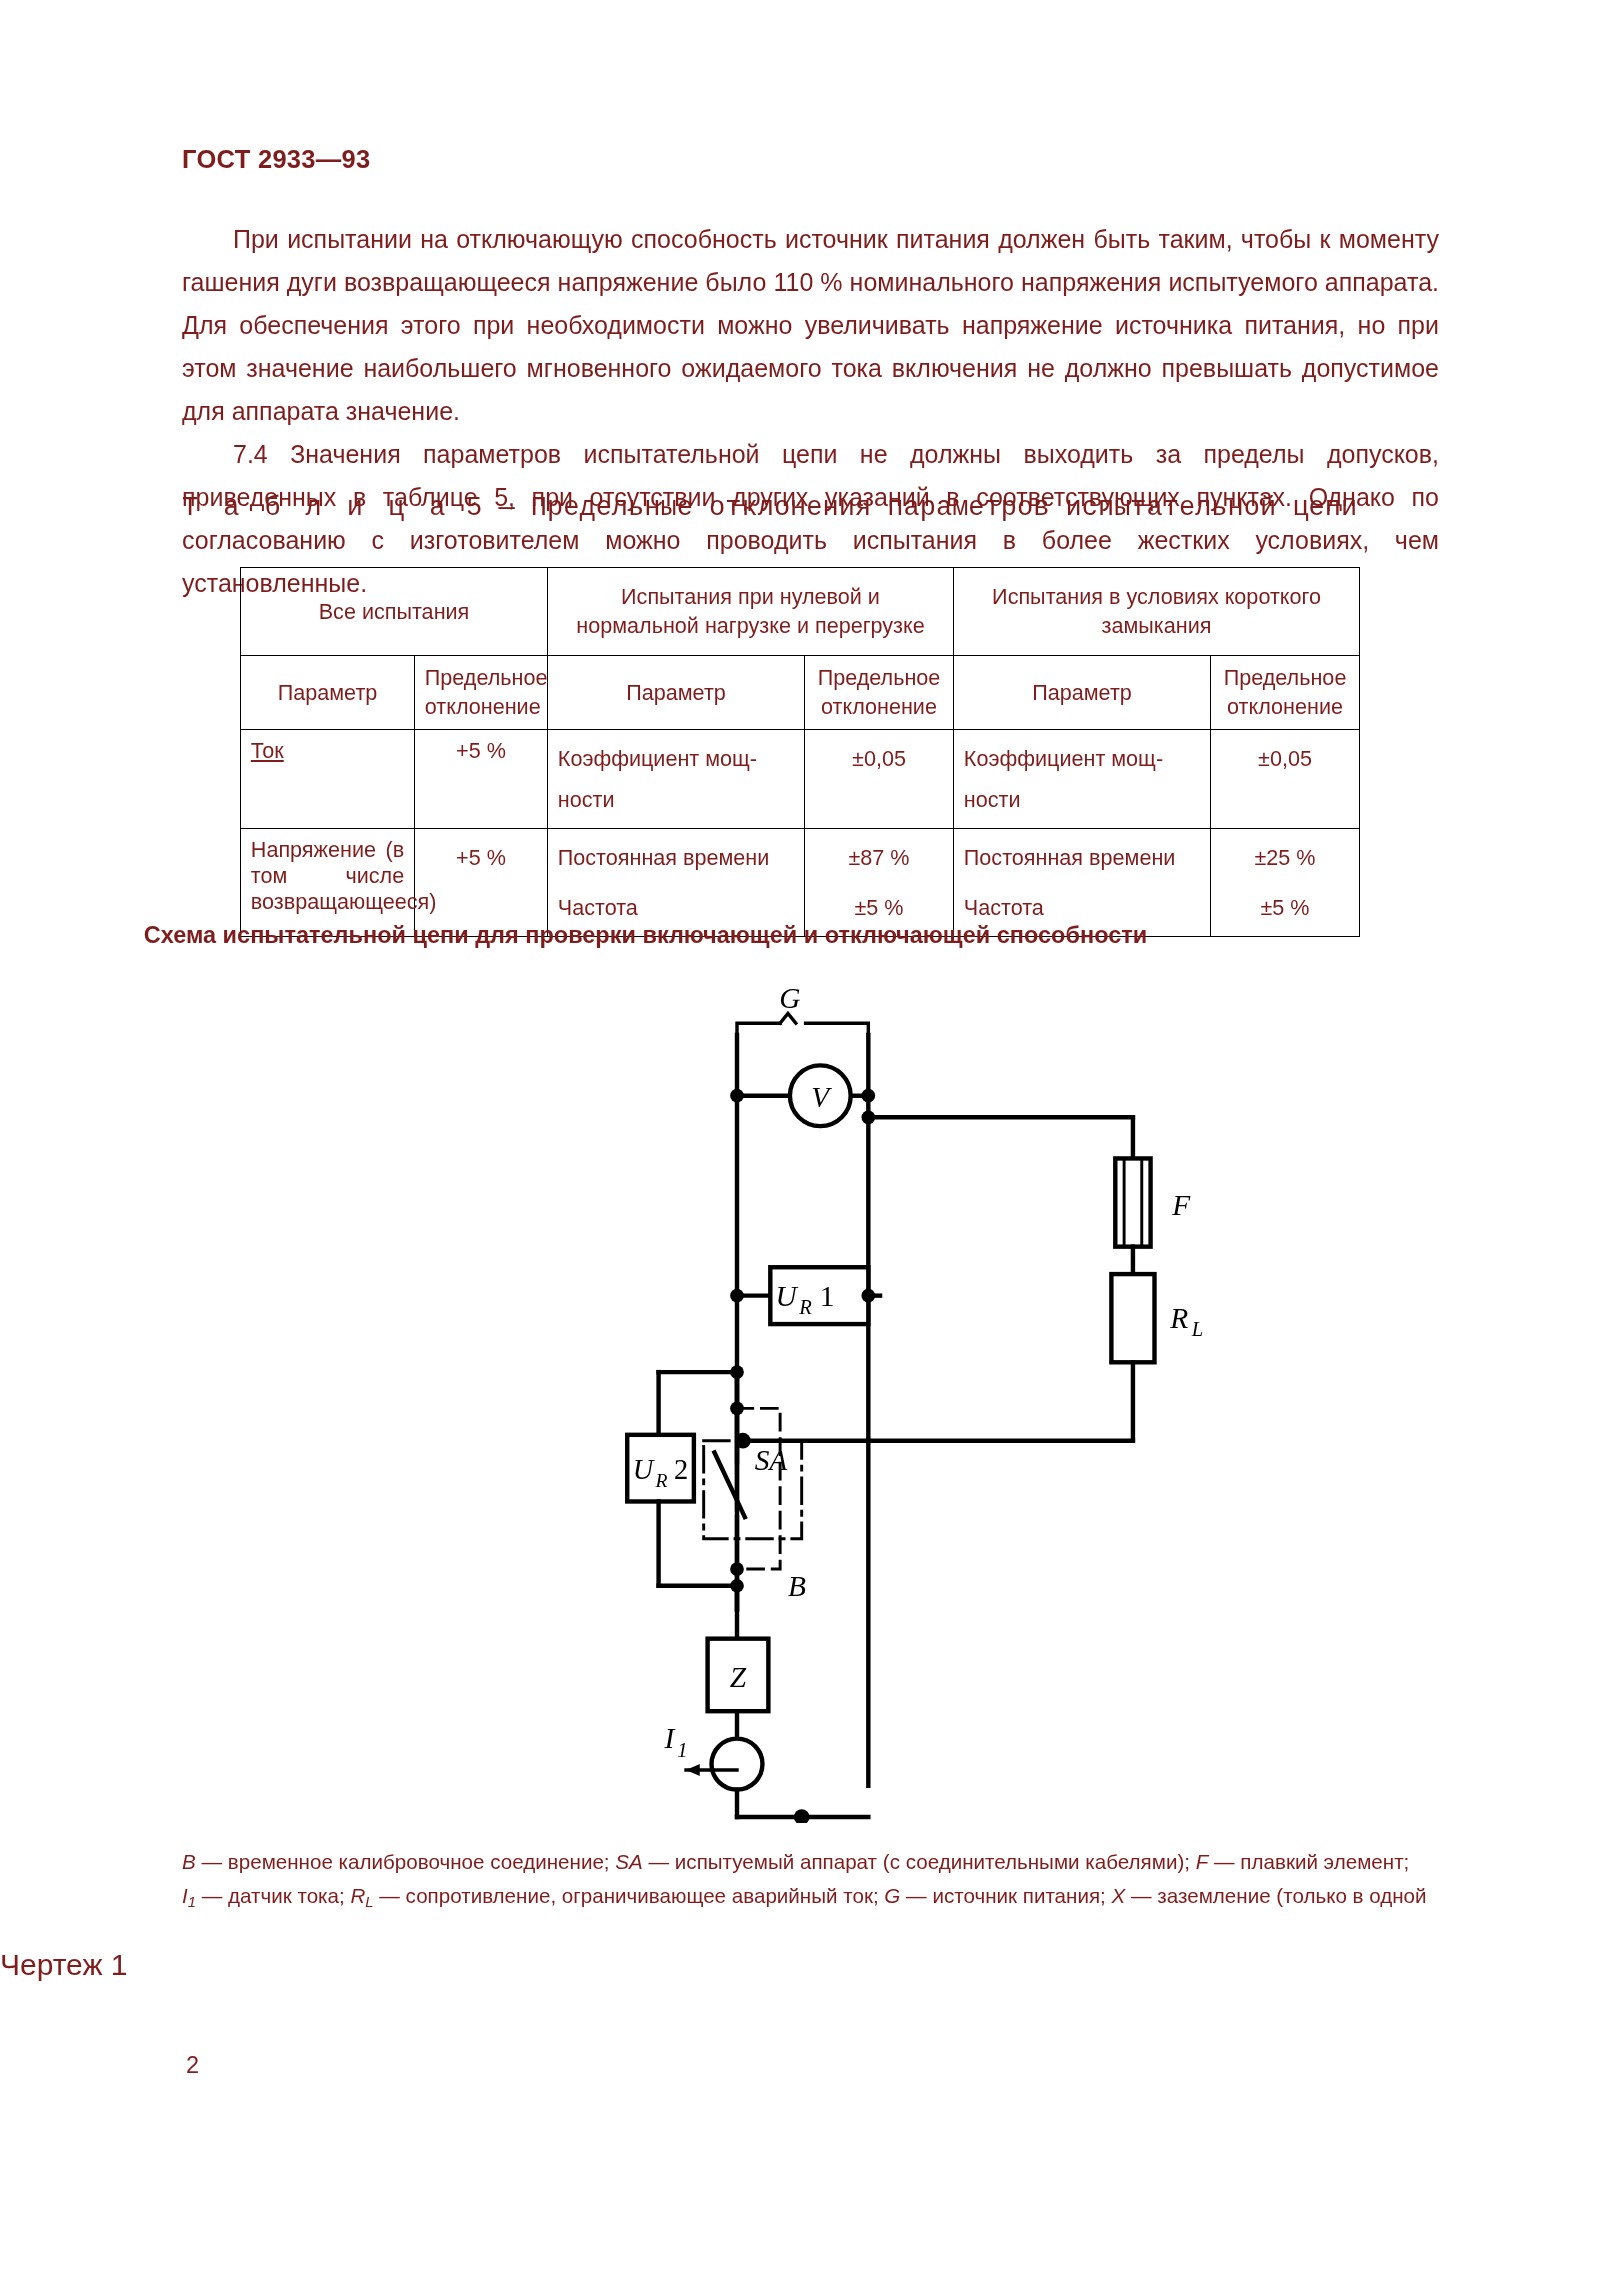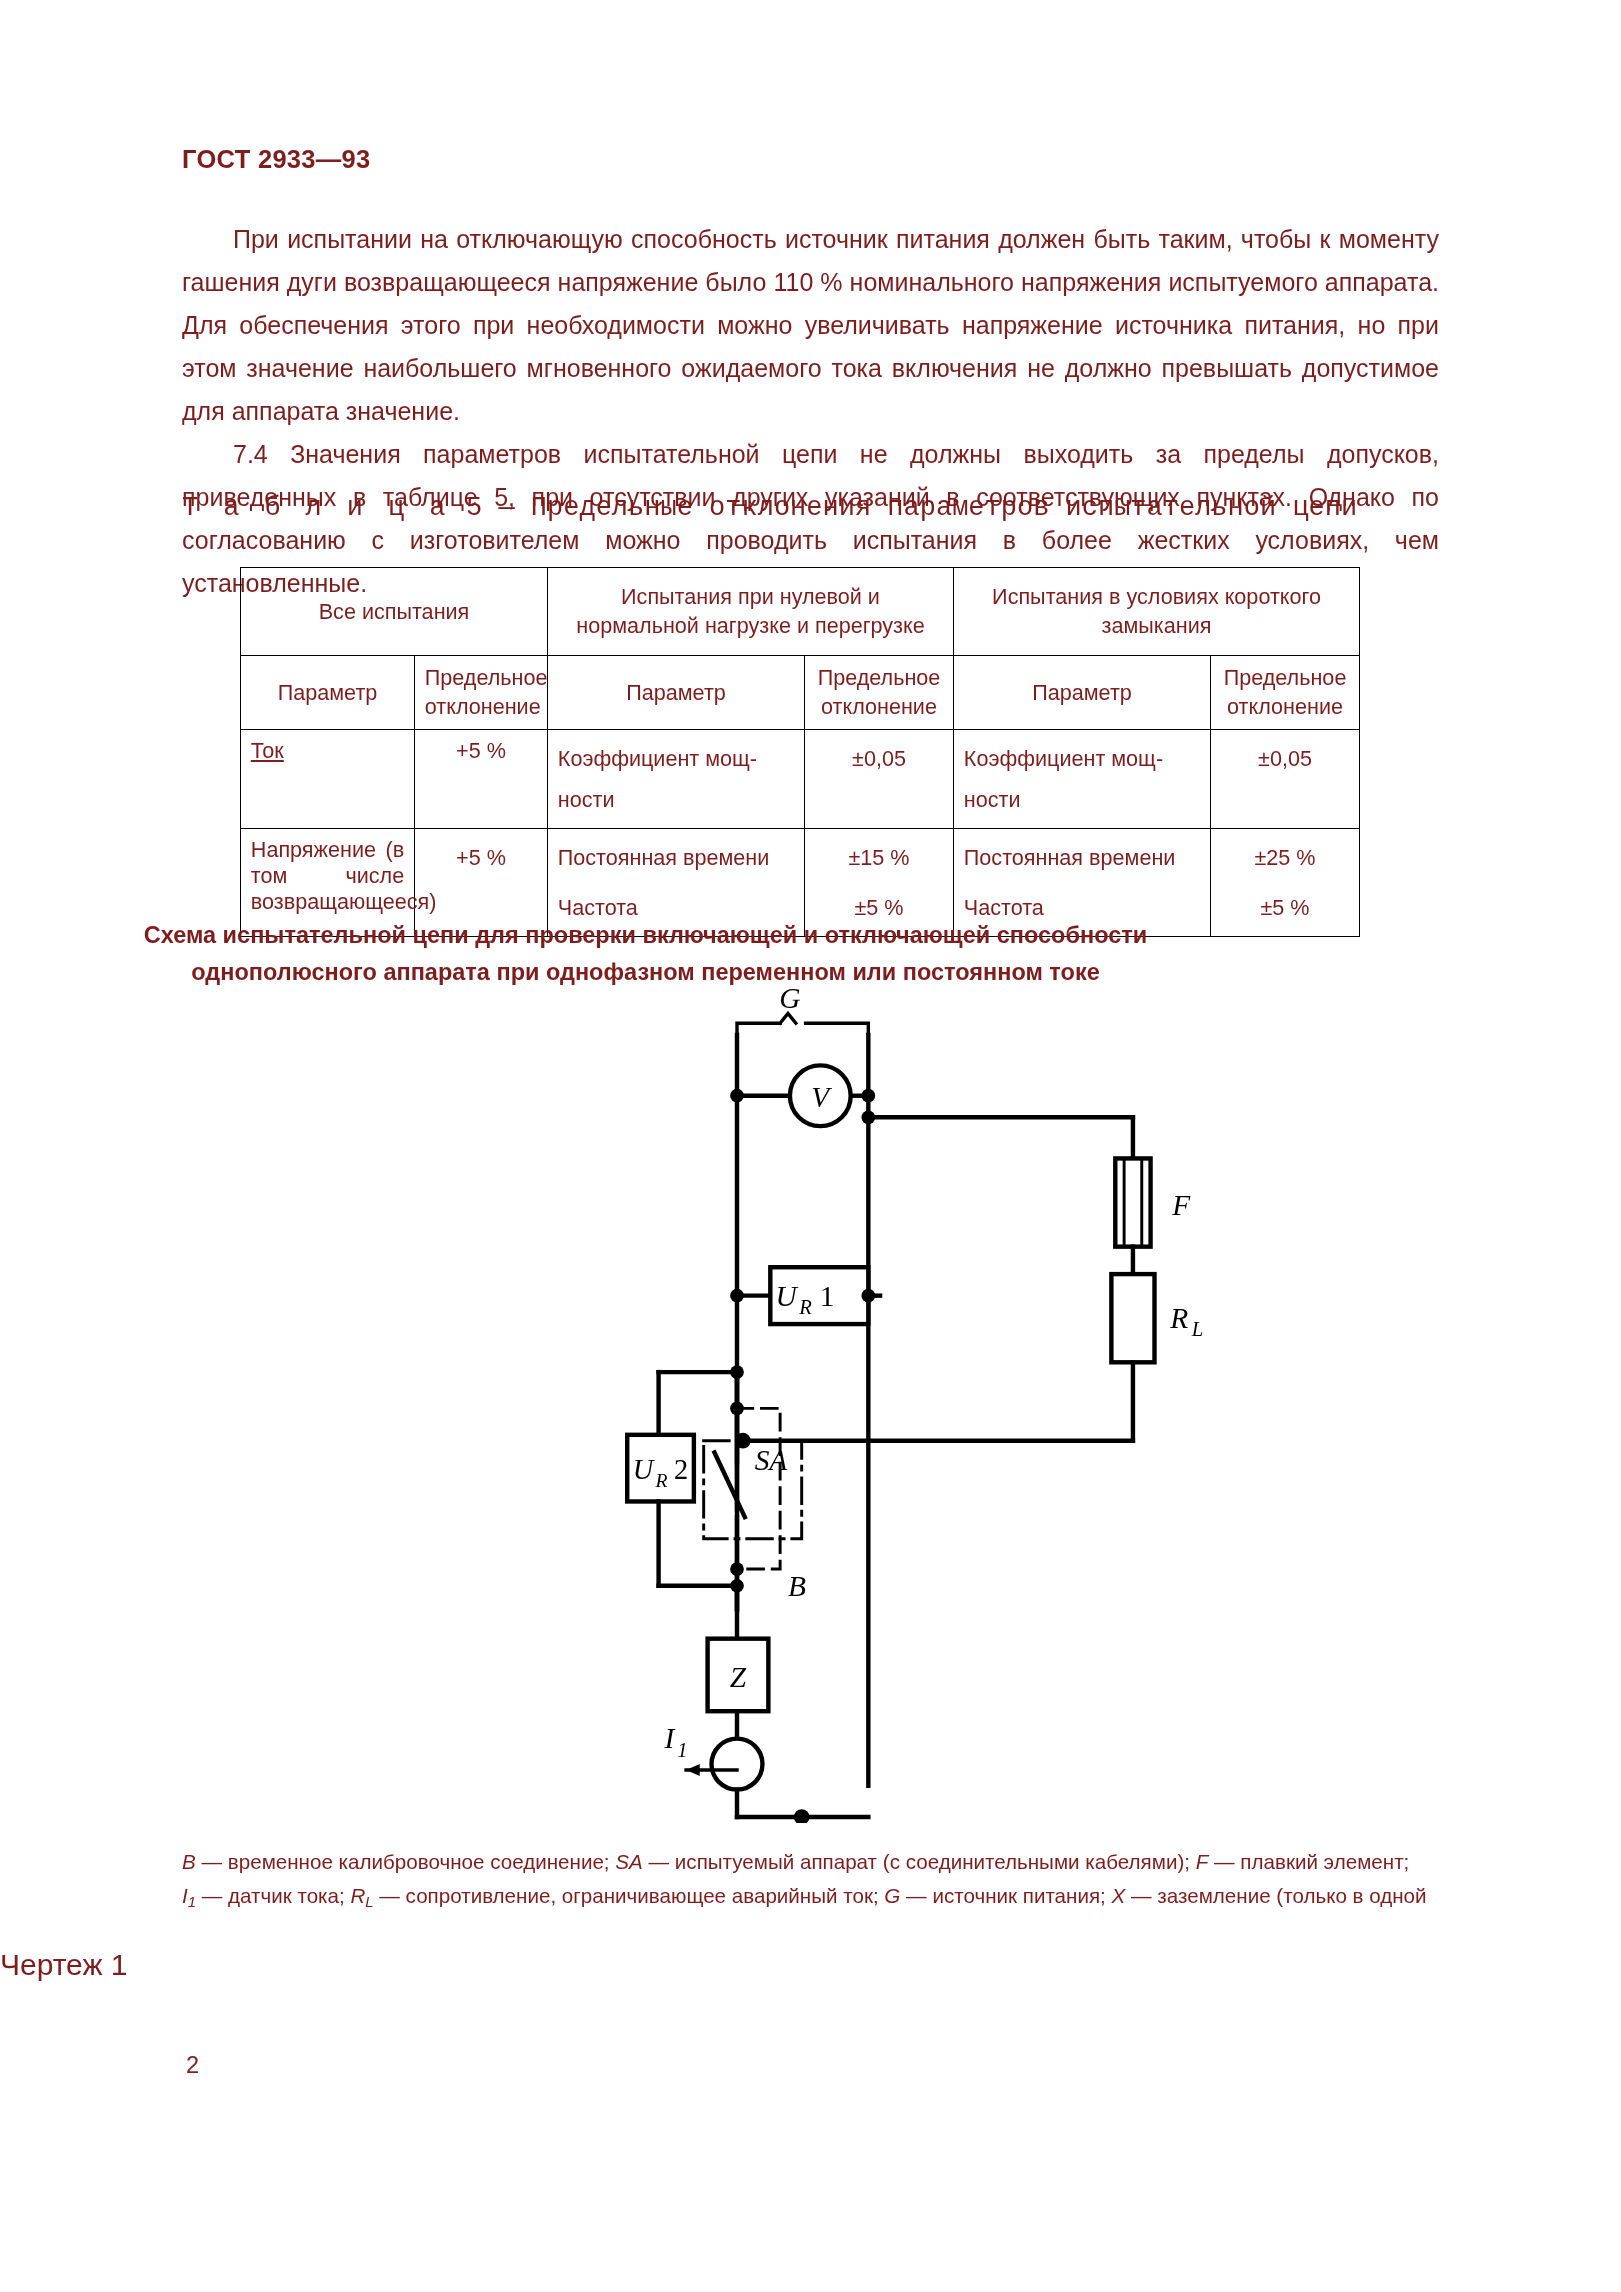--- a/index.html
+++ b/index.html
@@ -228,39 +228,38 @@
         <tr>
           <td class="param">Напряжение (в том числе возвращающееся)</td>
           <td class="val">
             <span class="ln">+5 %</span>
           </td>
           <td>
             <span class="ln">Постоянная времени</span>
             <span class="ln gap">Частота</span>
           </td>
           <td class="val">
-            <span class="ln">±15 %</span>
+            <span class="ln">±87 %</span>
             <span class="ln gap">±5 %</span>
           </td>
           <td>
             <span class="ln">Постоянная времени</span>
             <span class="ln gap">Частота</span>
           </td>
           <td class="val">
             <span class="ln">±25 %</span>
             <span class="ln gap">±5 %</span>
           </td>
         </tr>
       </tbody>
     </table>
   </div>
 
   <div class="fig-title">
     <div>Схема испытательной цепи для проверки включающей и отключающей способности</div>
-    <div>однополюсного аппарата при однофазном переменном или постоянном токе</div>
   </div>
 
   <div class="schematic">
     <svg width="1621" height="843" viewBox="0 0 1654 860" xmlns="http://www.w3.org/2000/svg">
       <g fill="none" stroke="#000" stroke-width="4.5" stroke-linecap="square">
 
         <g>
           <path d="M752 56 L752 44 L796 44" stroke-width="3.5" fill="none"></path>
           <path d="M822 44 L886 44 L886 56" stroke-width="3.5" fill="none"></path>
           <path d="M796 44 L804 34 L812 44" stroke-width="3.5" fill="none"></path>

